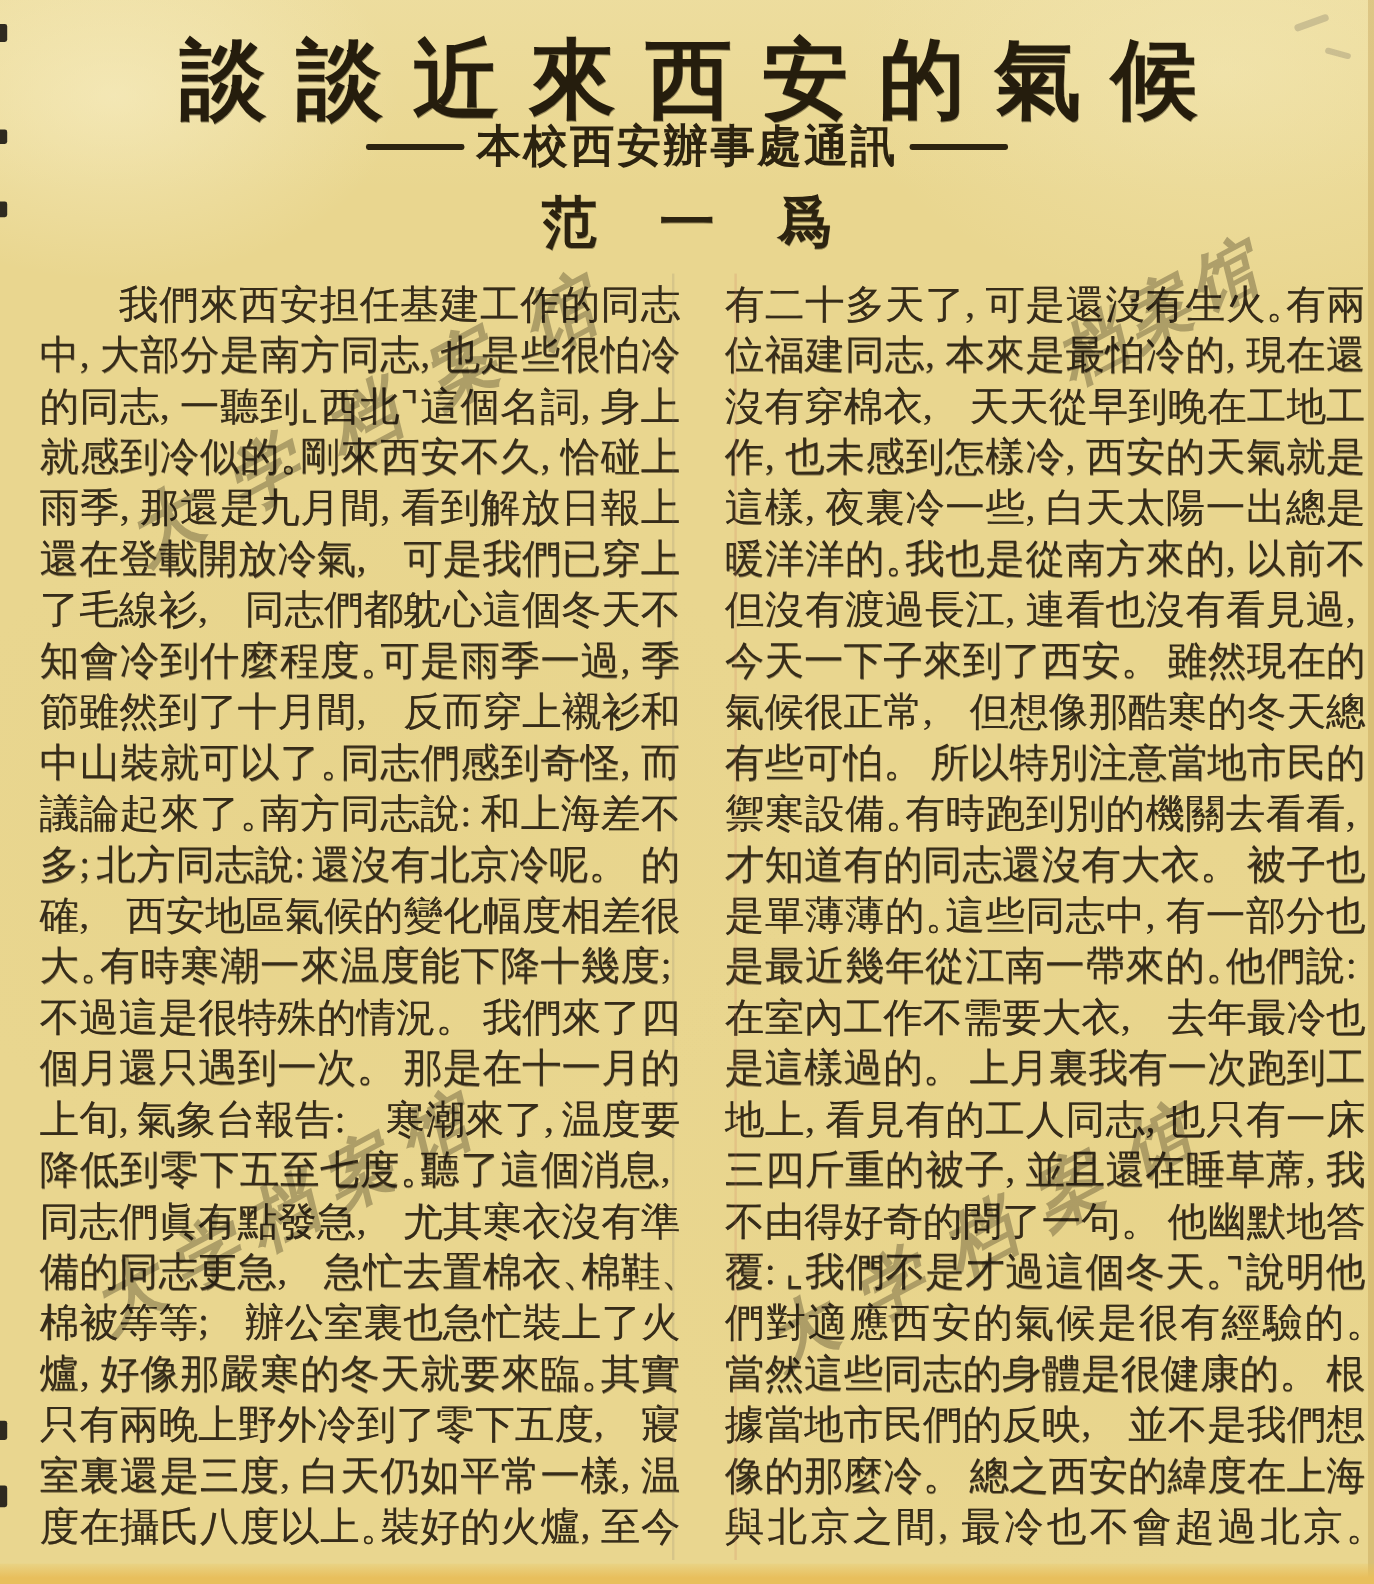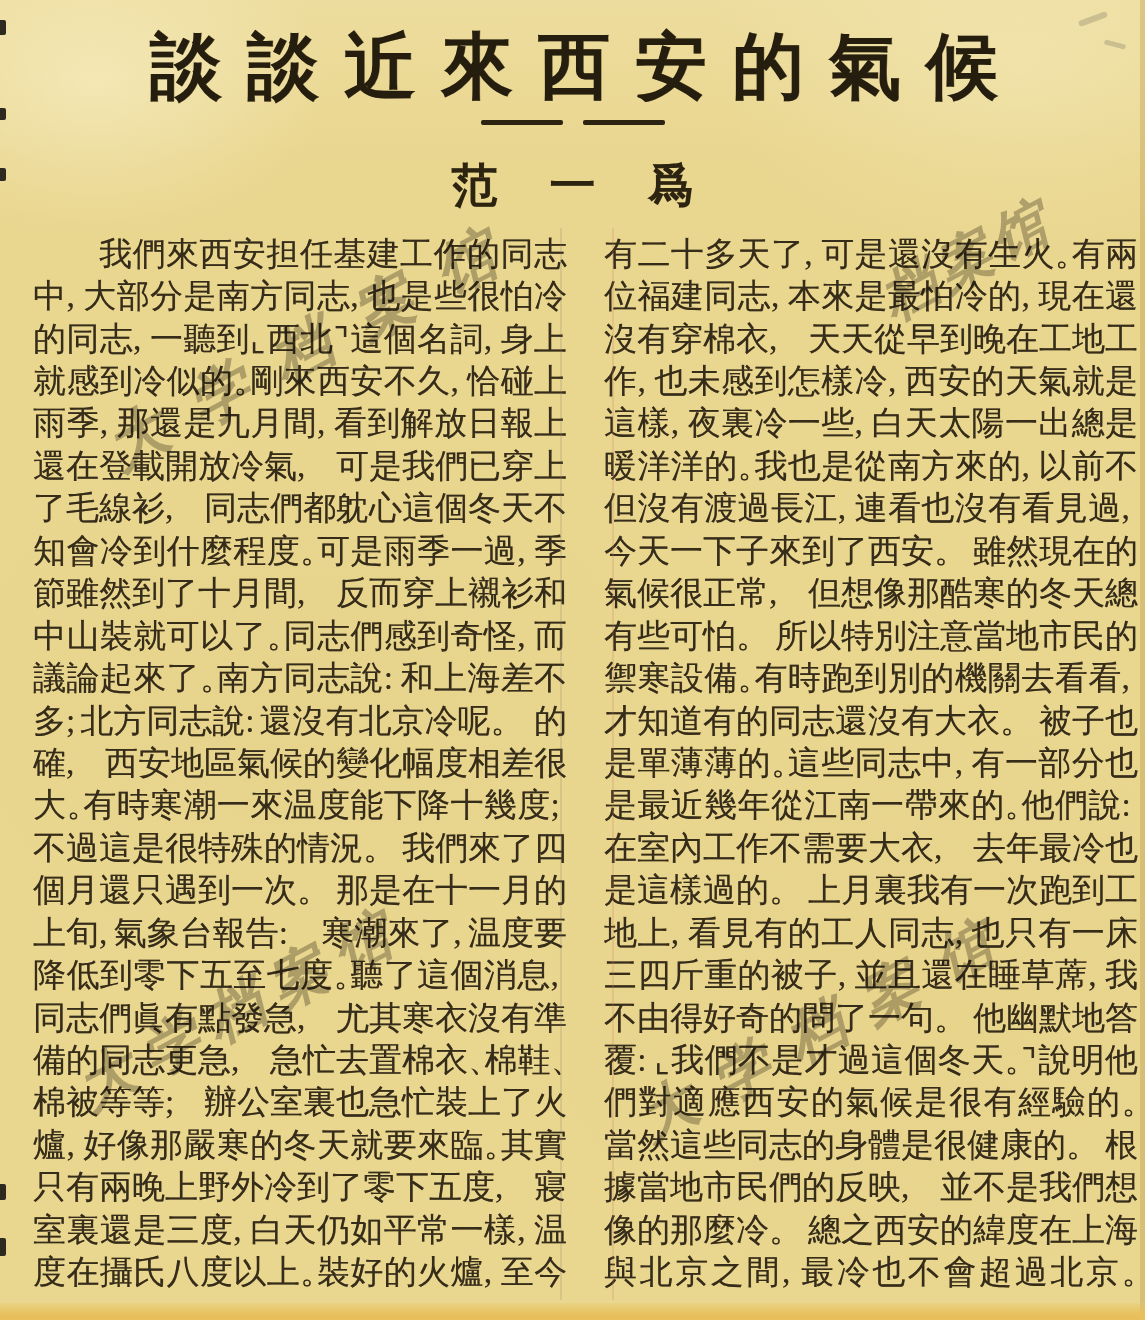--- a/index.html
+++ b/index.html
@@ -98,20 +98,21 @@
       <span class="ch">近</span>
       <span class="ch">來</span>
       <span class="ch">西</span>
       <span class="ch">安</span>
       <span class="ch">的</span>
       <span class="ch">氣</span>
       <span class="ch">候</span>
     </h1>
   <div class="subtitle">
     <span class="dash"></span>
+    <span class="subtitle-text">本校西安辦事處通訊</span>
     <span class="dash"></span>
   </div>
   <div class="author">
       <span class="ch">范</span>
       <span class="ch">一</span>
       <span class="ch">爲</span>
     </div>
 
   <section class="col col-left">
       <div class="line">

